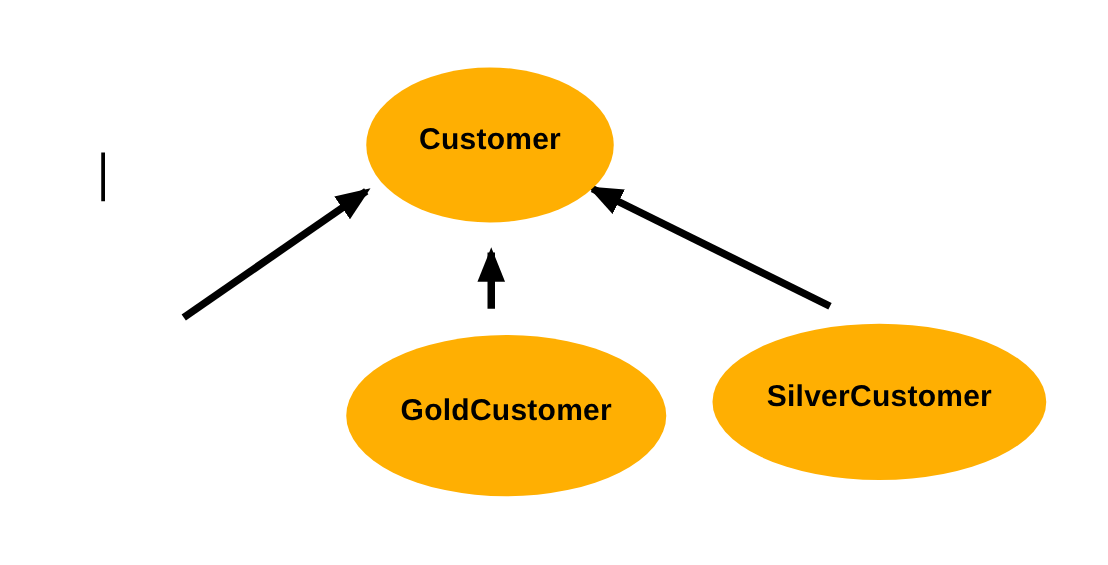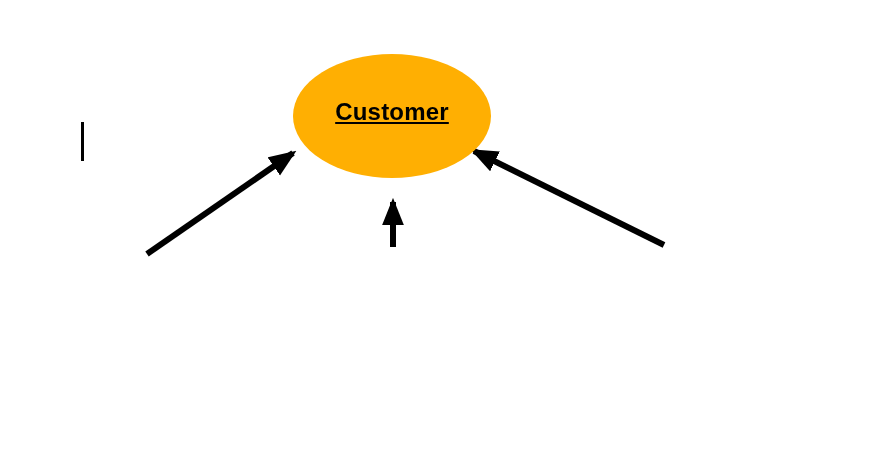--- a/index.html
+++ b/index.html
@@ -30,21 +30,20 @@
     justify-content: center;
     font-size: 24px;
     font-weight: 600;
     letter-spacing: 0.2px;
     cursor: default;
   }
   .node .node-label {
     position: relative;
     top: -4px;
     white-space: nowrap;
-    text-decoration: underline;
   }
   #node-customer { left: 293px; top: 54px;  width: 198px; height: 124px; }
   #node-vip      { left: 27px;  top: 272px; width: 233px; height: 123px; }
   #node-gold     { left: 277px; top: 268px; width: 256px; height: 129px; }
   #node-silver   { left: 570px; top: 259px; width: 267px; height: 125px; }
 
   .arrow-layer {
     position: absolute;
     left: 0; top: 0;
     width: 886px;
@@ -82,15 +81,21 @@
     <line x1="664" y1="245" x2="474" y2="151" marker-end="url(#ah)"></line>
   </svg>
 
   <div class="text-cursor"></div>
 
   <div class="node" id="node-customer">
     <span class="node-label">Customer</span>
   </div>
 
 
+  <div class="node" id="node-gold">
+    <span class="node-label">GoldCustomer</span>
+  </div>
 
+  <div class="node" id="node-silver">
+    <span class="node-label">SilverCustomer</span>
+  </div>
 
 </div>
 
 </body></html>

